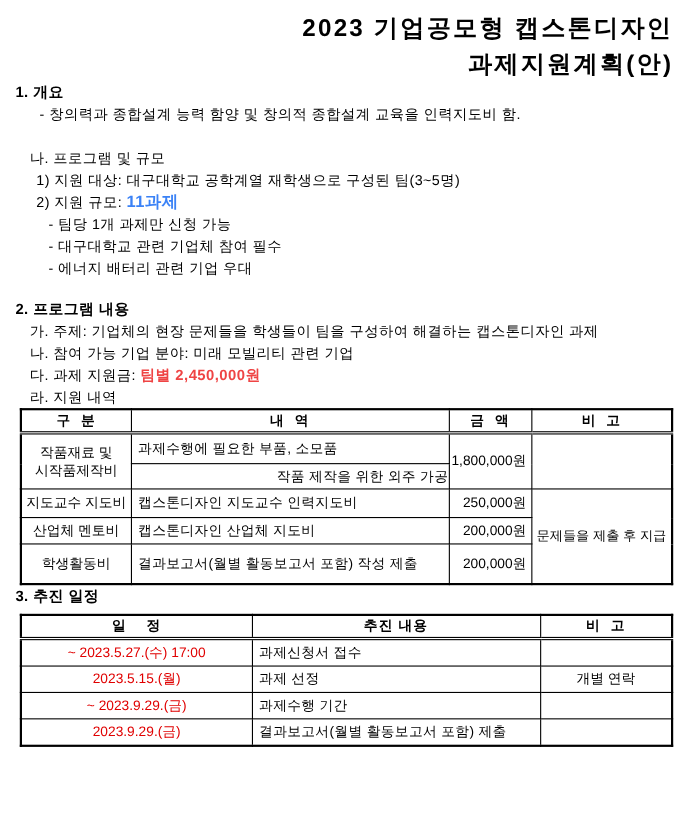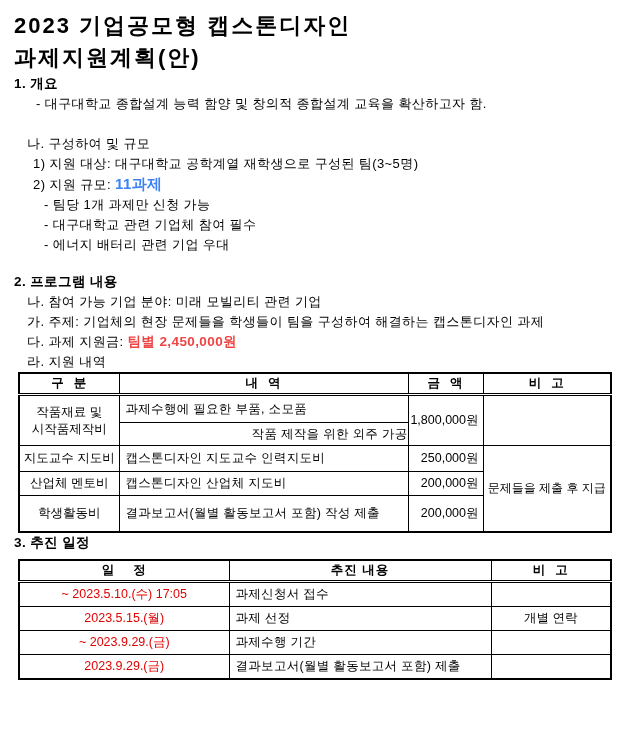--- a/index.html
+++ b/index.html
@@ -7,21 +7,21 @@
     width: 628px;
     height: 755px;
     background: #ffffff;
     color: #000000;
     font-family: "Liberation Sans", sans-serif;
     overflow: hidden;
   }
   .page { padding: 8px 16px 0 14px; }
 
   .title {
-    text-align: left;
+    text-align: right;
     font-size: 22px;
     font-weight: bold;
     line-height: 32px;
     letter-spacing: 2px;
     margin-top: 2px;
   }
 
   .line { font-size: 13px; line-height: 20px; letter-spacing: 0.4px; }
   .sec-heading { font-size: 13.5px; font-weight: bold; line-height: 20px; letter-spacing: 0.4px; }
 
@@ -76,31 +76,31 @@
 <body>
 
 <div class="page">
 
   <div class="title">
     <div>2023 기업공모형 캡스톤디자인</div>
     <div>과제지원계획(안)</div>
   </div>
 
   <div class="sec-heading mt24">1. 개요</div>
-  <div class="line ind2">- 대구대학교 종합설계 능력 함양 및 창의적 종합설계 교육을 확산하고자 함.</div>
-  <div class="line ind1 mt20">나. 구성하여 및 규모</div>
+  <div class="line ind2">- 창의력과 종합설계 능력 함양 및 창의적 종합설계 교육을 인력지도비 함.</div>
+  <div class="line ind1 mt20">나. 프로그램 및 규모</div>
   <div class="line ind1b">1) 지원 대상: 대구대학교 공학계열 재학생으로 구성된 팀(3~5명)</div>
   <div class="line ind1b"><span>2) 지원 규모: </span><span class="red-bold">11과제</span></div>
   <div class="line ind3">- 팀당 1개 과제만 신청 가능</div>
   <div class="line ind3">- 대구대학교 관련 기업체 참여 필수</div>
   <div class="line ind3">- 에너지 배터리 관련 기업 우대</div>
 
   <div class="sec-heading mt17">2. 프로그램 내용</div>
+  <div class="line ind1">가. 주제: 기업체의 현장 문제들을 학생들이 팀을 구성하여 해결하는 캡스톤디자인 과제</div>
   <div class="line ind1">나. 참여 가능 기업 분야: 미래 모빌리티 관련 기업</div>
-  <div class="line ind1">가. 주제: 기업체의 현장 문제들을 학생들이 팀을 구성하여 해결하는 캡스톤디자인 과제</div>
   <div class="line ind1"><span>다. 과제 지원금: </span><span class="blue-bold">팀별 2,450,000원</span></div>
   <div class="line ind1">라. 지원 내역</div>
 
   <table class="tbl">
     <colgroup>
       <col style="width:100px">
         <col style="width:289px">
         <col style="width:75px">
         <col style="width:128px">
     </colgroup>
@@ -152,21 +152,21 @@
     </colgroup>
     <thead>
       <tr>
         <th>일    정</th>
         <th>추진 내용</th>
         <th>비  고</th>
       </tr>
     </thead>
     <tbody>
       <tr class="h23">
-        <td class="c-center red-date">~ 2023.5.10.(수) 17:05</td>
+        <td class="c-center red-date">~ 2023.5.27.(수) 17:00</td>
         <td class="c-detail">과제신청서 접수</td>
         <td class="c-center"></td>
       </tr>
       <tr class="h23">
         <td class="c-center red-date">2023.5.15.(월)</td>
         <td class="c-detail">과제 선정</td>
         <td class="c-center">개별 연락</td>
       </tr>
       <tr class="h23">
         <td class="c-center red-date">~ 2023.9.29.(금)</td>

